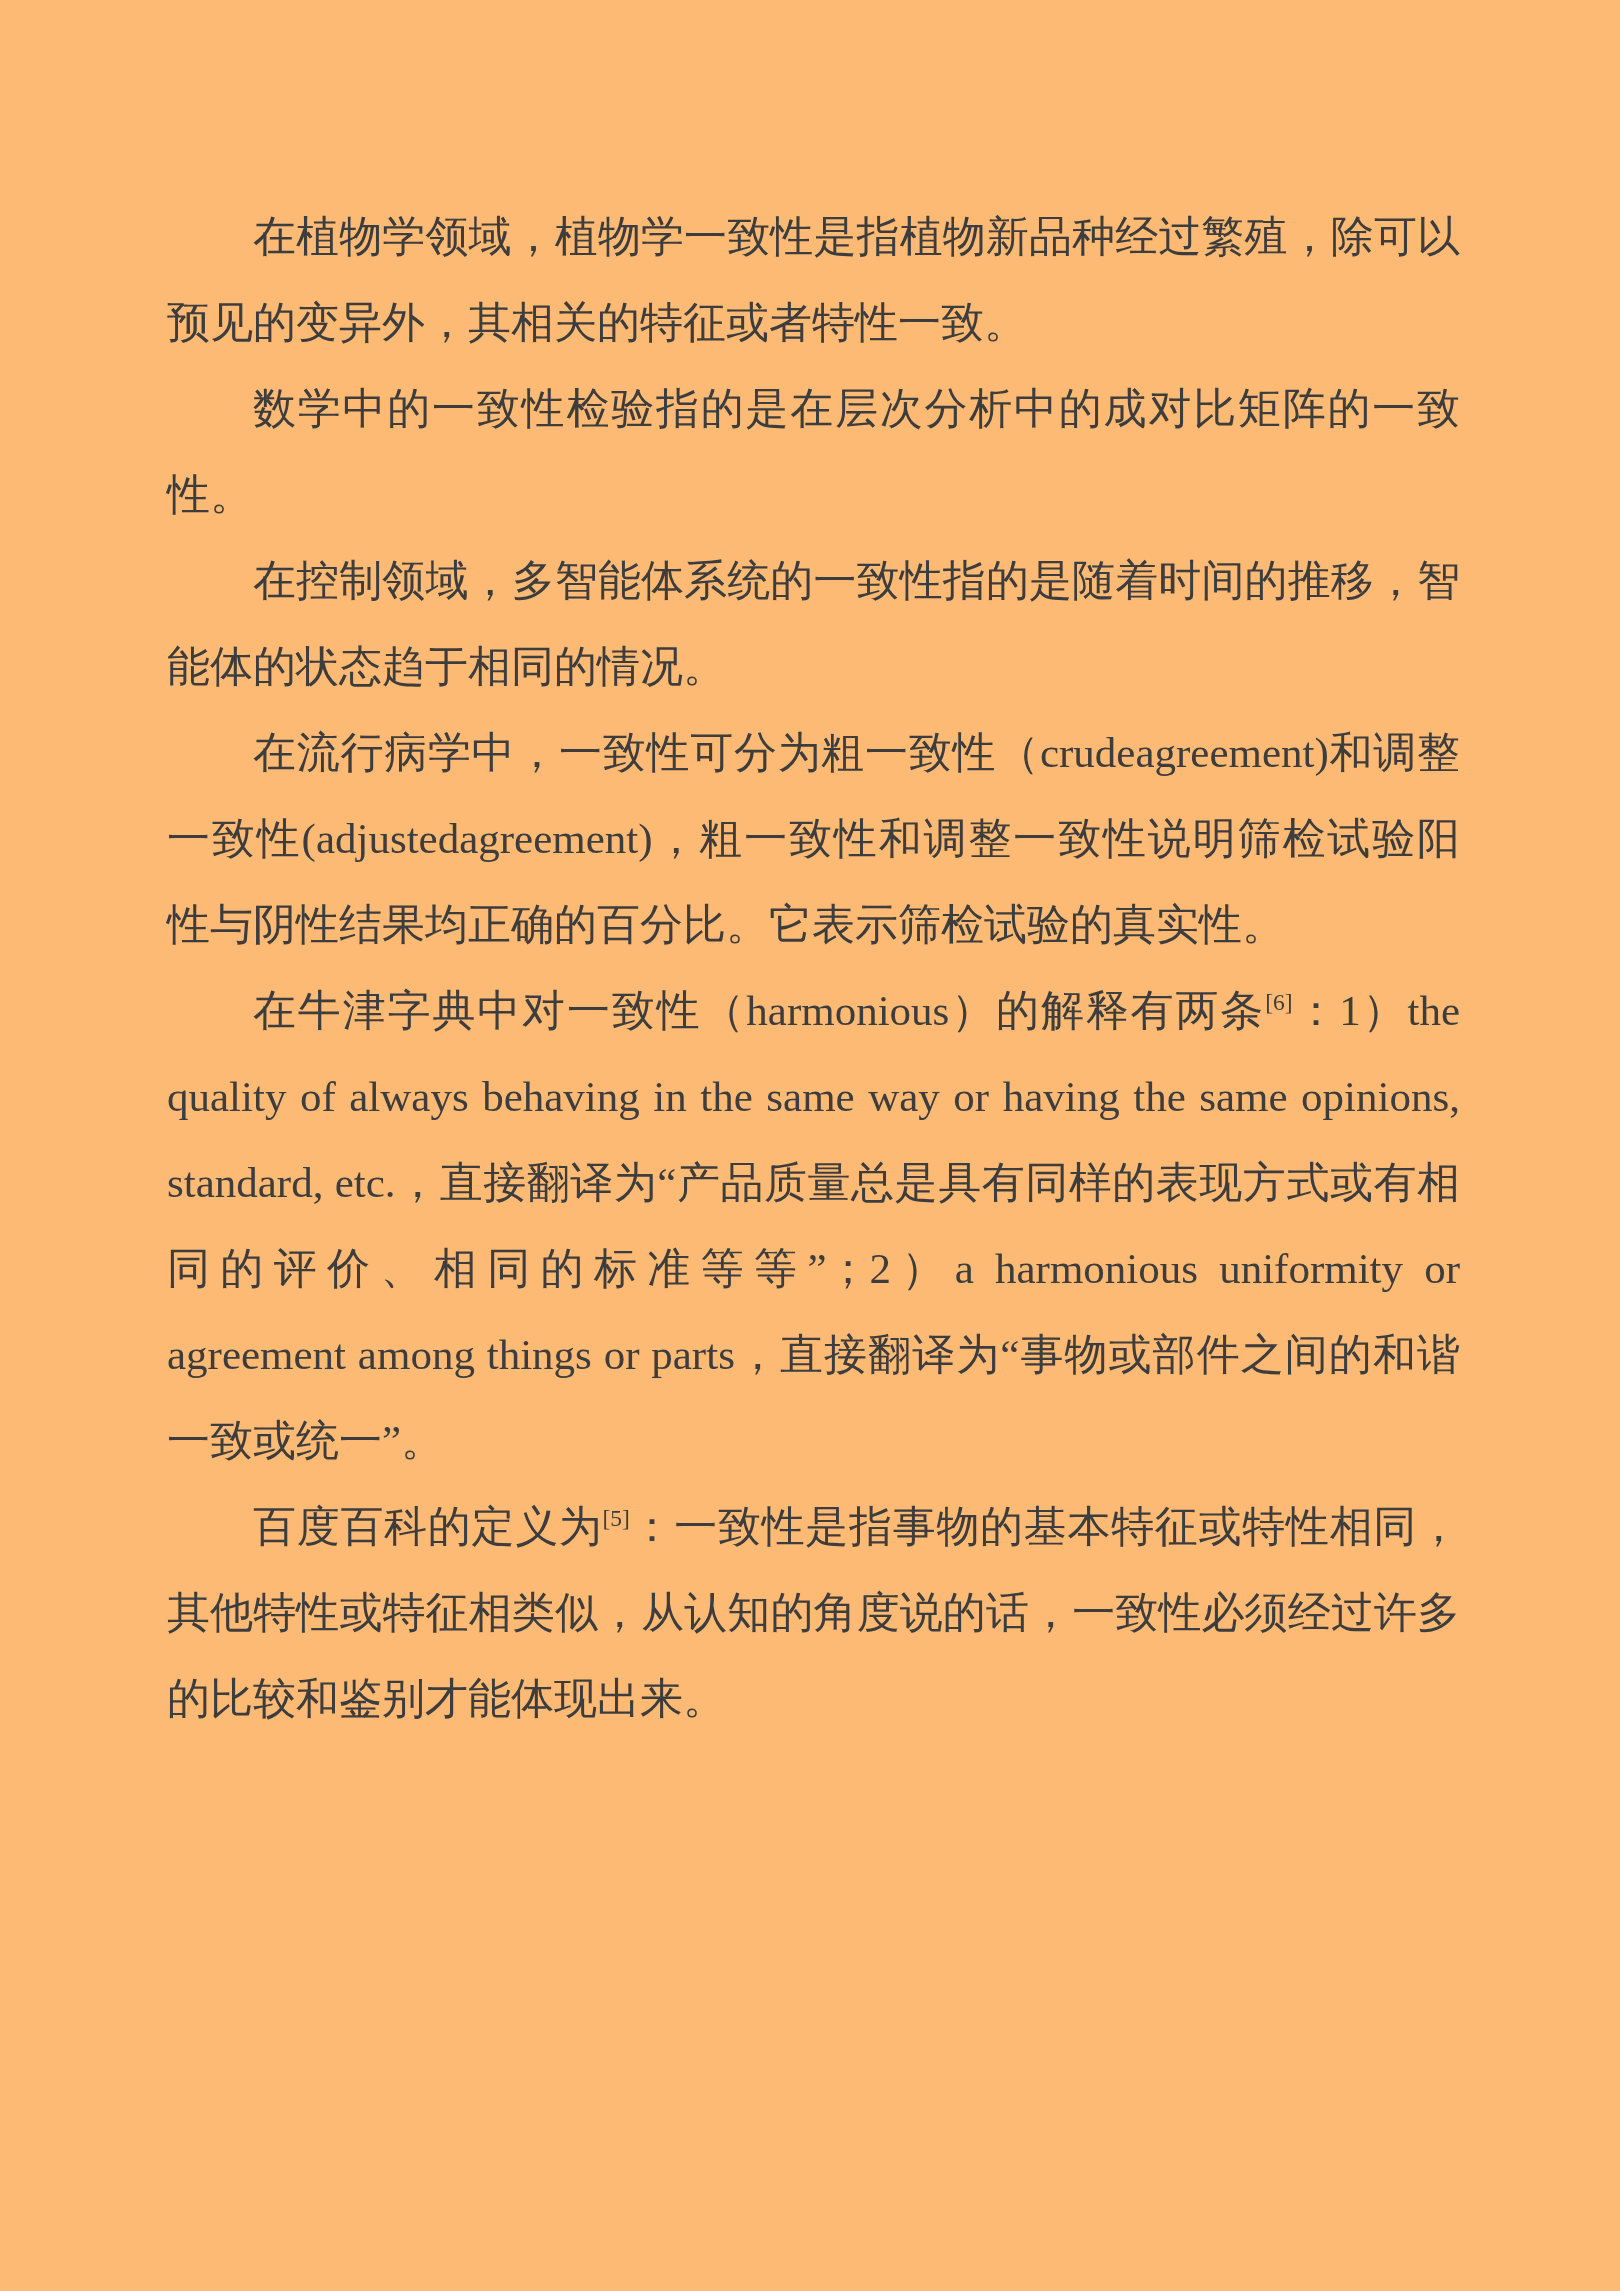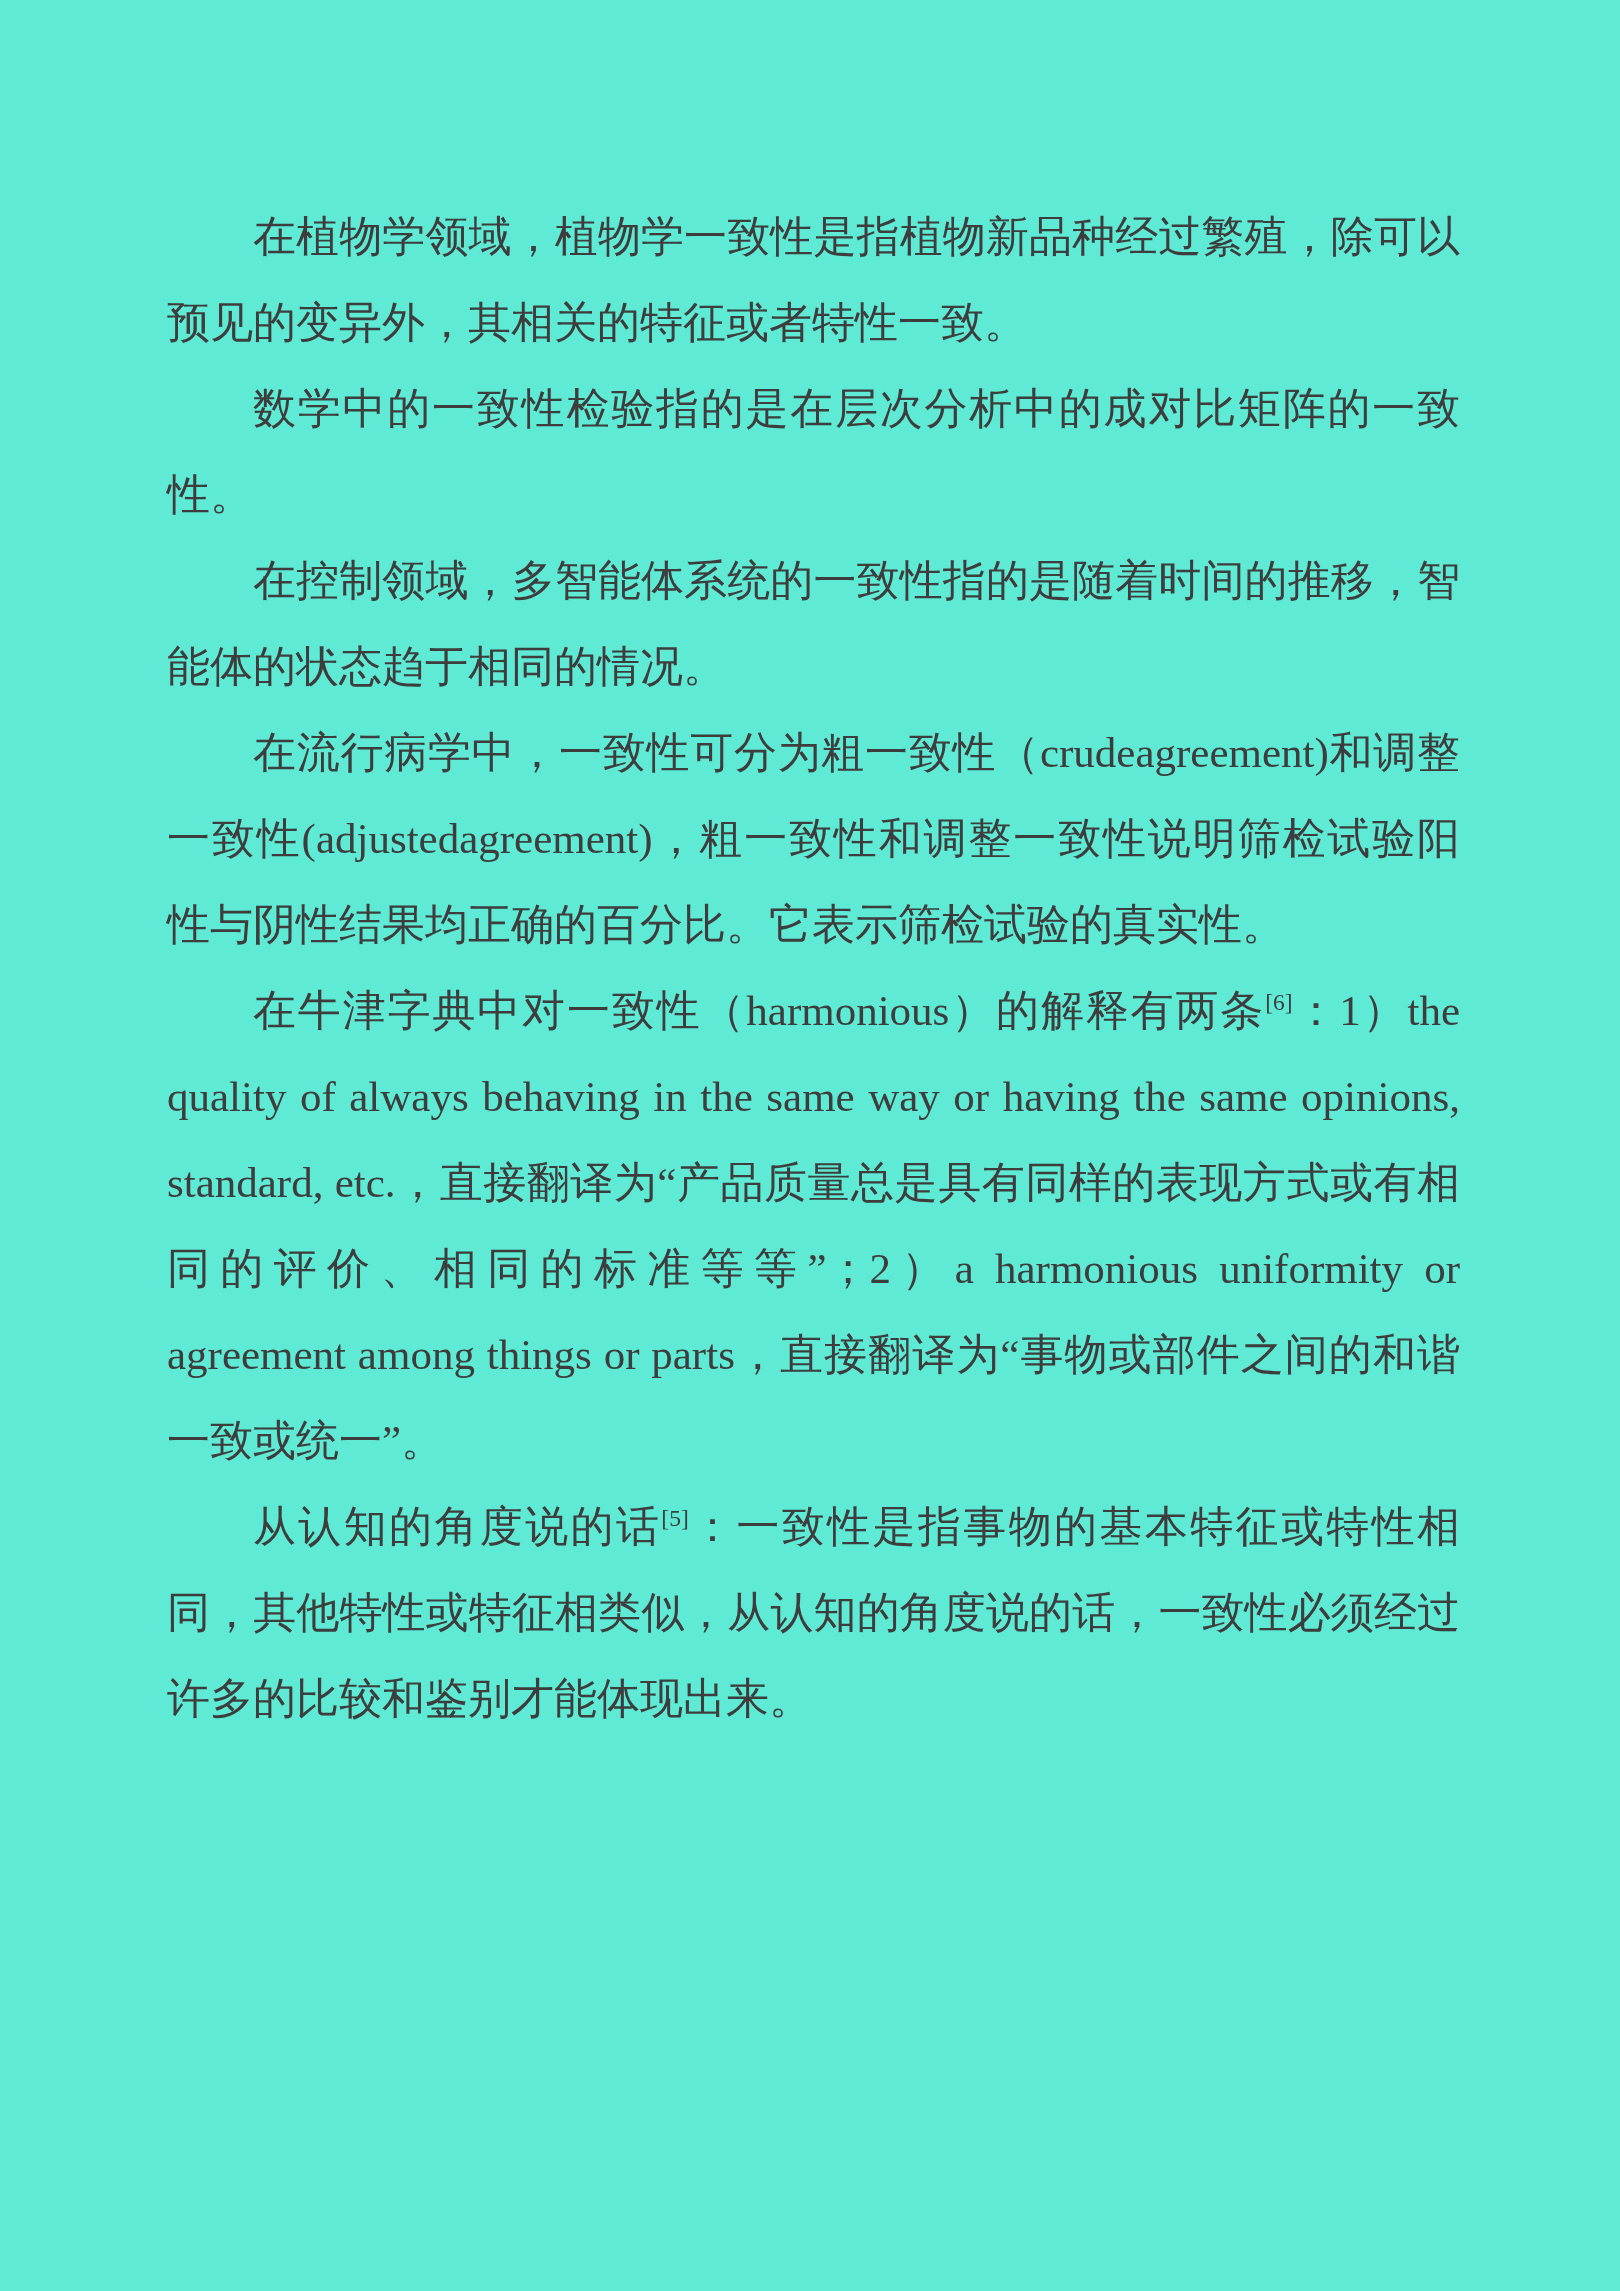--- a/index.html
+++ b/index.html
@@ -11,21 +11,21 @@
     width: 1620px;
     height: 2292px;
     position: relative;
     overflow: hidden;
   }
   .page {
     box-sizing: border-box;
     width: 1620px;
     height: 2292px;
     padding: 194px 160px 0 167px;
-    background: #5eead4;
+    background: #fdba74;
   }
   .doc-body {
     font-family: "Liberation Serif", "DejaVu Serif", serif;
     font-size: 43px;
     line-height: 86px;
     color: #3d3d3d;
     text-align: justify;
     text-justify: inter-character;
     word-break: break-word;
   }
@@ -45,16 +45,16 @@
 </head>
 <body>
 
 <div class="page">
   <div class="doc-body" id="doc-body">
       <p><span>在植物学领域，植物学一致性是指植物新品种经过繁殖，除可以预见的变异外，其相关的特征或者特性一致。</span></p>
       <p><span>数学中的一致性检验指的是在层次分析中的成对比矩阵的一致性。</span></p>
       <p><span>在控制领域，多智能体系统的一致性指的是随着时间的推移，智能体的状态趋于相同的情况。</span></p>
       <p><span>在流行病学中，一致性可分为粗一致性（crudeagreement)和调整一致性(adjustedagreement)，粗一致性和调整一致性说明筛检试验阳性与阴性结果均正确的百分比。它表示筛检试验的真实性。</span></p>
       <p><span>在牛津字典中对一致性（harmonious）的解释有两条</span><sup>[6]</sup><span>：1）the quality of always behaving in the same way or having the same opinions, standard, etc.，直接翻译为“产品质量总是具有同样的表现方式或有相同的评价、相同的标准等等”；2）a harmonious uniformity or agreement among things or parts，直接翻译为“事物或部件之间的和谐一致或统一”。</span></p>
-      <p><span>从认知的角度说的话</span><sup>[5]</sup><span>：一致性是指事物的基本特征或特性相同，其他特性或特征相类似，从认知的角度说的话，一致性必须经过许多的比较和鉴别才能体现出来。</span></p>
+      <p><span>百度百科的定义为</span><sup>[5]</sup><span>：一致性是指事物的基本特征或特性相同，其他特性或特征相类似，从认知的角度说的话，一致性必须经过许多的比较和鉴别才能体现出来。</span></p>
     </div>
 </div>
 
 
 </body></html>

